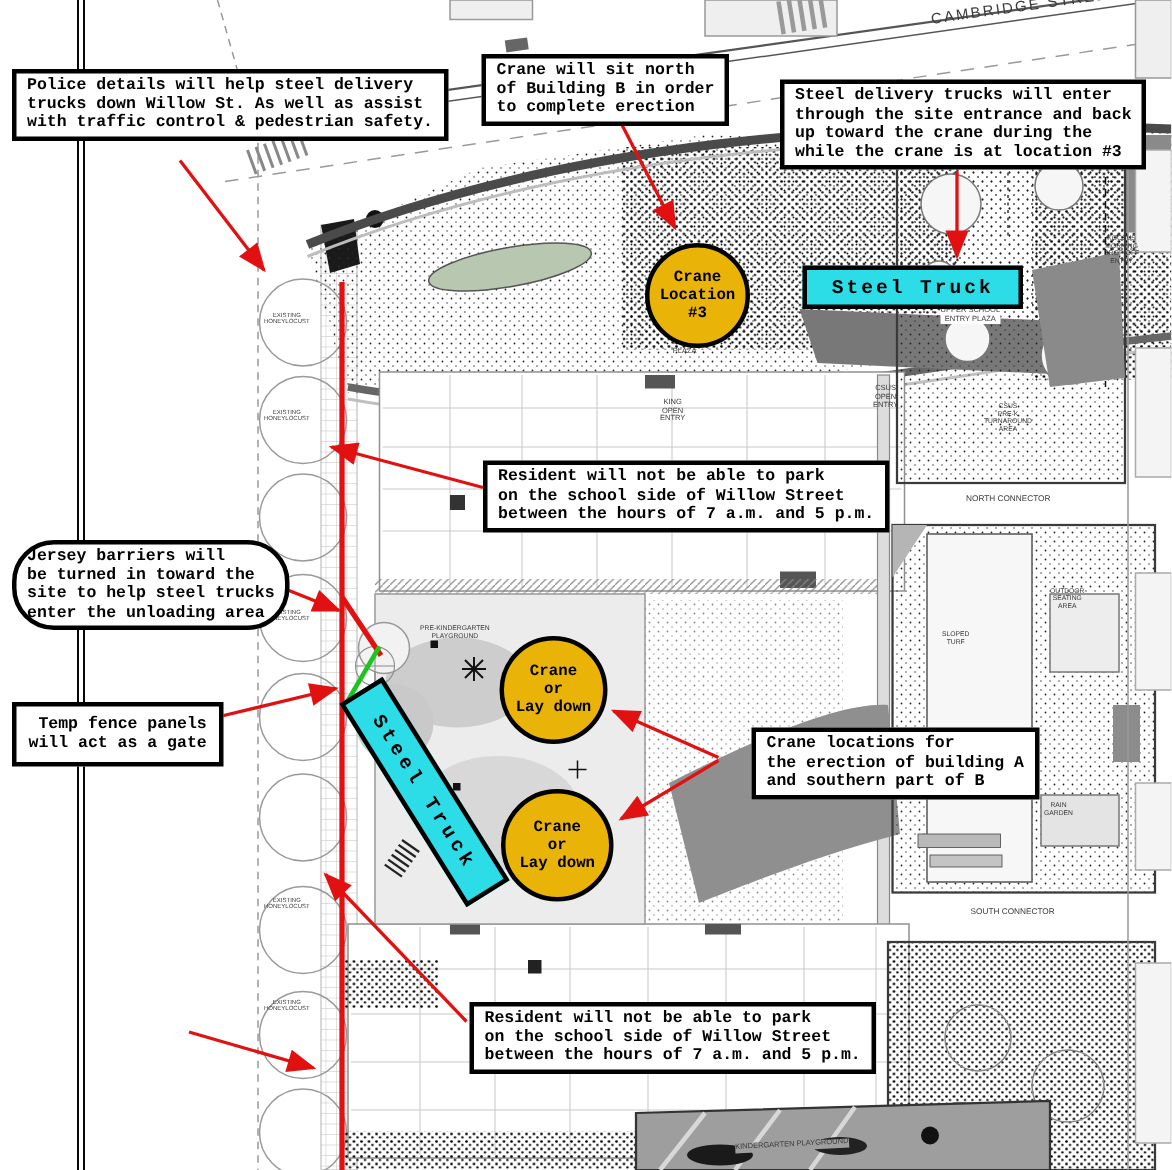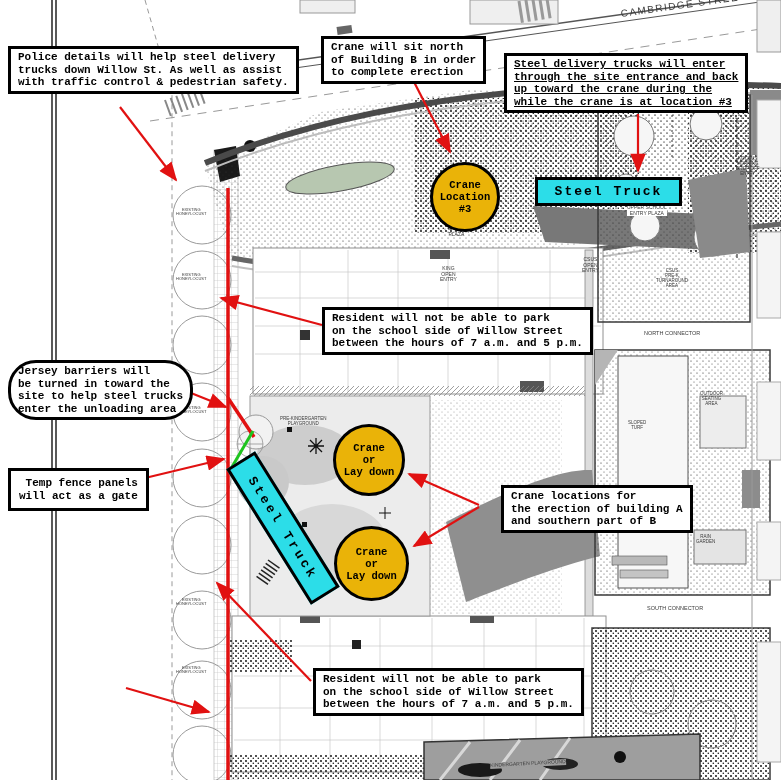--- a/index.html
+++ b/index.html
@@ -11,21 +11,21 @@
               white-space:pre-line;line-height:1.12;text-align:center;}
   .ann{position:absolute;z-index:4;background:#fff;border:3px solid #000;padding:2px 7px;
        font-weight:bold;font-size:11px;line-height:12.6px;color:#000;white-space:pre;}
   .marker{position:absolute;z-index:3;display:flex;align-items:center;justify-content:center;
           text-align:center;font-weight:bold;color:#000;}
   .circle-marker{border-radius:50%;background:#eab308;border:3px solid #000;
                  font-size:10.5px;line-height:12px;white-space:pre-line;}
   .truck-marker{background:#2cdde8;border:3px solid #000;font-size:13px;letter-spacing:2px;white-space:pre;}
   #ann-police{left:8px;top:46px;}
   #ann-crane-north{left:321px;top:36px;}
-  #ann-steel-delivery{left:504px;top:53px;text-decoration:underline;}
+  #ann-steel-delivery{left:520px;top:53px;}
   #ann-resident-top{left:322px;top:307px;}
   #ann-jersey{left:8px;top:360px;border-radius:28px;}
   #ann-temp-fence{left:8px;top:468px;padding:6px 8px;text-align:right;}
   #ann-prior{left:8px;top:588px;}
   #ann-crane-locations{left:501px;top:485px;}
   #ann-resident-bottom{left:313px;top:668px;}
   #mk-crane3{left:430px;top:162px;width:64px;height:64px;}
   #mk-laydown-n{left:333px;top:424px;width:66px;height:66px;}
   #mk-laydown-s{left:334px;top:526px;width:69px;height:69px;}
   #mk-truck-n{left:535px;top:177px;width:141px;height:23px;}

